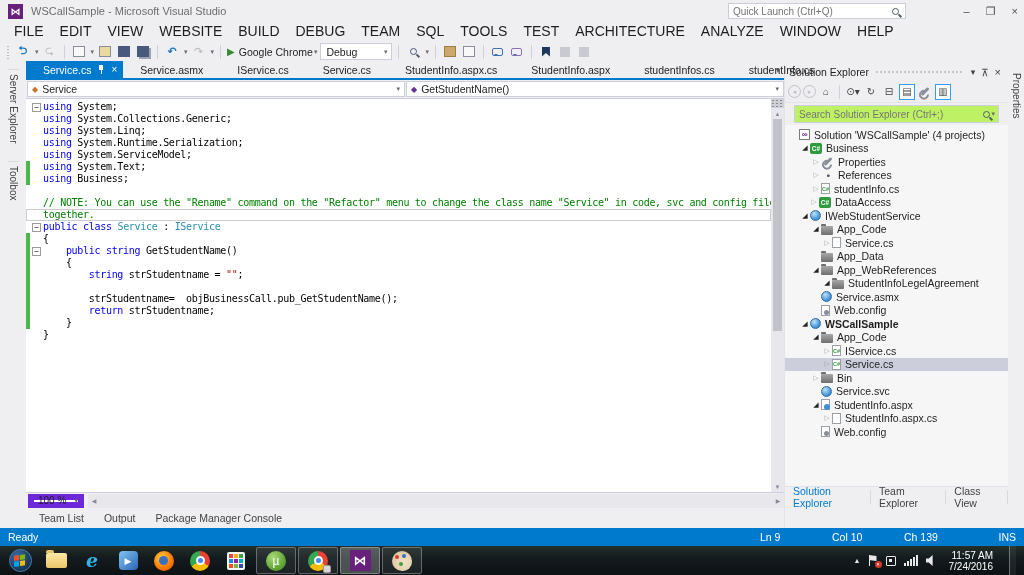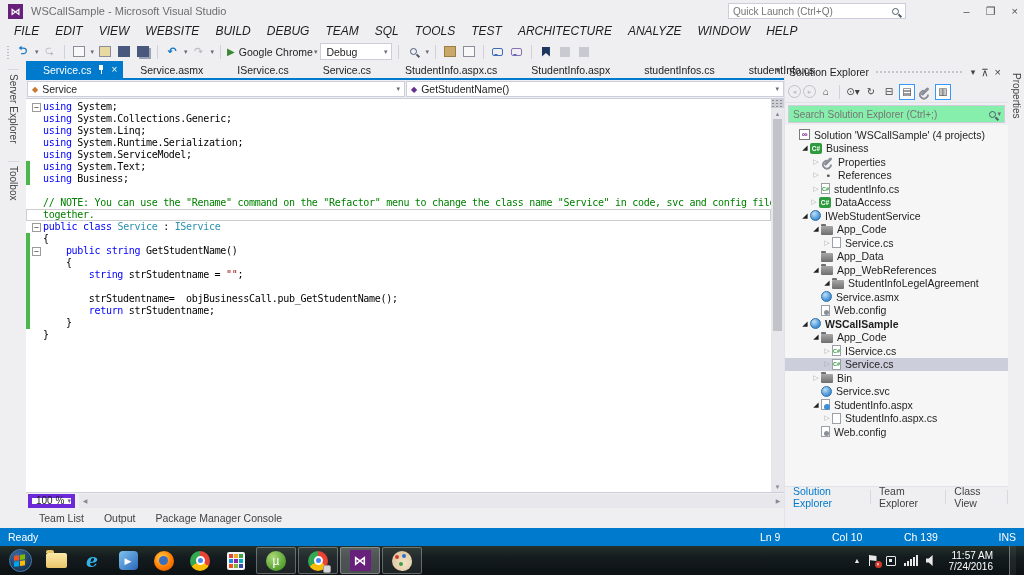--- a/index.html
+++ b/index.html
@@ -12,21 +12,21 @@
   .title-text { color:#6d6d6d; font-size:11px; }
   .quick-launch { position:absolute; right:118px; top:3px; width:178px; height:16px; background:#fff; border:1px solid #CCCEDB; display:flex; align-items:center; }
   .quick-launch input { flex:1; border:0; outline:0; font-size:10px; color:#777; padding:0 4px; font-family:inherit; background:transparent; }
   .lens { width:7px; height:7px; border:1.4px solid #4F5B66; border-radius:50%; position:relative; display:inline-block; flex:none; }
   .lens::after { content:""; position:absolute; width:1.5px; height:4px; background:#4F5B66; left:6px; top:5px; transform:rotate(-45deg); }
   .win-controls { position:absolute; right:6px; top:0; height:22px; display:flex; align-items:center; gap:16px; color:#4f4f4f; font-size:11px; }
   .win-controls span { cursor:default; }
 
   
   .menubar { height:18px; display:flex; align-items:center; padding-left:6px; }
-  .menu-item { padding:0 8px; font-size:12px; color:#1E1E1E;font-style:italic; }
+  .menu-item { padding:0 8px; font-size:14px; color:#1E1E1E; }
 
   
   .toolbar { height:23px; display:flex; align-items:center; padding-left:4px; gap:3px; }
   .grip { width:4px; height:14px; background-image:radial-gradient(#B8B9C1 1px, transparent 1.1px); background-size:4px 3px; margin:0 2px; }
   .tb-sep { width:1px; height:14px; background:#D0D1DB; margin:0 3px; }
   .tbtn { height:18px; min-width:16px; display:flex; align-items:center; justify-content:center; font-size:11px; color:#39435a; }
   .tbtn.dis { color:#B6B7BE; }
   .caret { font-size:7px; color:#6a6a75; margin-left:1px; }
   .blue { color:#1B77C2; font-weight:bold; }
   .icon-box { width:12px; height:11px; border:1px solid #8A8E9A; background:#F8F8F8; position:relative; }
@@ -76,41 +76,41 @@
   .foldbox { width:9px; height:9px; border:1px solid #9B9B9B; background:#fff; color:#333; font-size:8px; line-height:7px; text-align:center; font-family:"DejaVu Sans Mono",monospace; }
   .tok-k{color:#0000FF;} .tok-t{color:#2B91AF;} .tok-c{color:#008000;} .tok-s{color:#A31515;} .tok-p{color:#000;}
 
   .vscroll { position:absolute; right:0; top:0; bottom:0; width:13px; background:#E8E8EC; display:flex; flex-direction:column; }
   .splitter { height:9px; background:#CFD0D6; background-image:radial-gradient(#8a8b94 1px, transparent 1.1px); background-size:4px 3px; }
   .sc-arrow { height:11px; display:flex; align-items:center; justify-content:center; font-size:6px; color:#868999; }
   .sc-thumb { margin:0 2px; background:#C2C3C9; height:212px; }
   .sc-space { flex:1; }
 
   .editor-bottom { height:16px; display:flex; align-items:center; background:#EFEFF2; border-top:1px solid #CCCEDB; }
-  .zoom-combo { width:47px; height:14px; background:#fff; border:4px solid #6d28d9; display:flex; align-items:center; font-size:10px; margin-left:2px; }
+  .zoom-combo { width:56px; height:14px; background:#fff; border:6px solid #6d28d9; display:flex; align-items:center; font-size:10px; margin-left:2px; }
   .zoom-combo .lbl { flex:1; padding-left:4px; }
   .hscroll { flex:1; height:14px; background:#E8E8EC; margin-left:4px; display:flex; align-items:center; }
   .hs-arrow { width:12px; text-align:center; font-size:6px; color:#868999; }
   .hs-track { flex:1; }
 
   .panel-tabs { height:20px; display:flex; align-items:center; padding-left:4px; gap:2px; }
   .panel-tab { padding:0 9px; font-size:10.5px; color:#424242; }
 
   
   .solution-panel { width:224px; display:flex; flex-direction:column; border-left:1px solid #E2E2E9; }
   .se-header { height:18px; display:flex; align-items:center; padding:0 4px; }
   .se-title { font-size:10.5px; color:#1E1E1E; white-space:nowrap; }
   .se-drag { flex:1; height:5px; margin:0 6px; background-image:radial-gradient(#C5C6CD 1px, transparent 1.1px); background-size:4px 4px; }
   .se-hbtn { font-size:9px; color:#424242; padding:0 3px; }
   .se-toolbar { height:22px; display:flex; align-items:center; padding:0 3px; gap:2px; border-bottom:1px solid #E2E2E9; }
   .se-tool { min-width:16px; height:16px; display:flex; align-items:center; justify-content:center; font-size:10px; color:#424242; }
   .se-tool.dis { color:#C0C1C8; }
   .se-tool.circ { border:1px solid currentColor; border-radius:50%; width:13px; height:13px; min-width:13px; font-size:7px; }
   .se-tool.boxed { border:1px solid #3399FF; background:#FDFDFE; }
-  .se-search { height:18px; margin:2px 3px; background:#86efac; border:1px solid #CCCEDB; display:flex; align-items:center; }
+  .se-search { height:18px; margin:2px 9px; background:#bef264; border:1px solid #CCCEDB; display:flex; align-items:center; }
   .se-search input { flex:1; border:0; outline:0; font-size:10px; color:#777; padding:0 4px; background:transparent; font-family:inherit; }
   .se-search .caret { margin-right:3px; }
   .se-tree { flex:1; background:#F6F6F6; overflow:hidden; padding-top:3px; }
   .tree-row { height:13.5px; display:flex; align-items:center; font-size:10.5px; color:#1E1E1E; padding-right:2px; }
   .tree-row.sel { background:#CCCEDB; }
   .tree-row.bold .t-lbl { font-weight:bold; }
   .t-arrow { width:10px; flex:none; text-align:center; font-size:7px; color:#222; }
   .t-arrow.col { color:#A7A7A7; }
   .ti { width:13px; height:12px; flex:none; margin-right:4px; display:flex; align-items:center; justify-content:center; position:relative; font-size:7px; }
   .ic-sln { border:1px solid #7B7B7B; background:#fff; color:#68217A; font-size:8px; font-weight:bold; width:11px; height:11px; }

